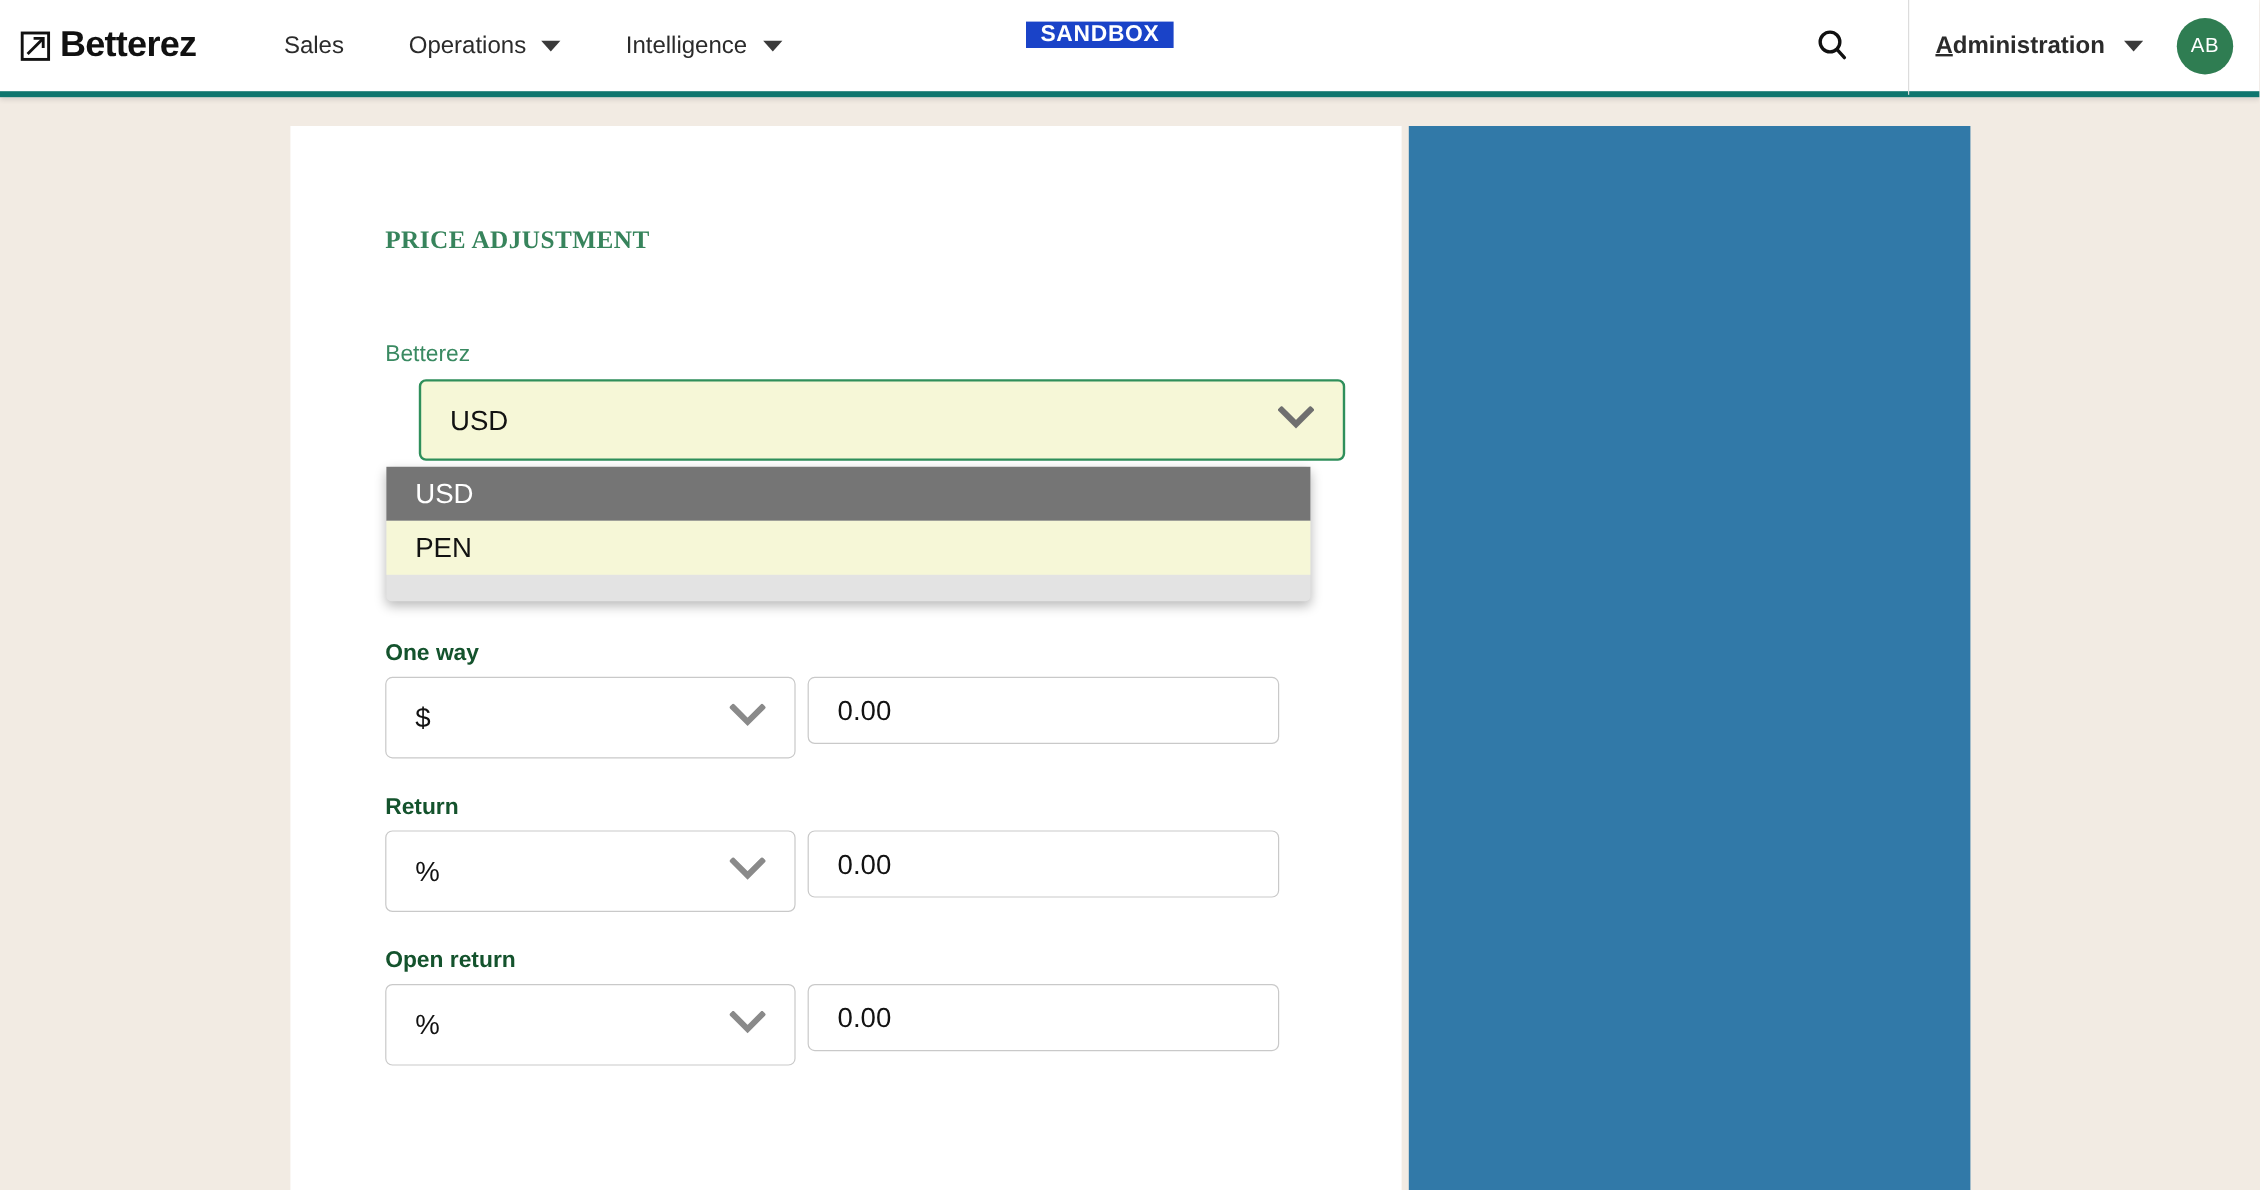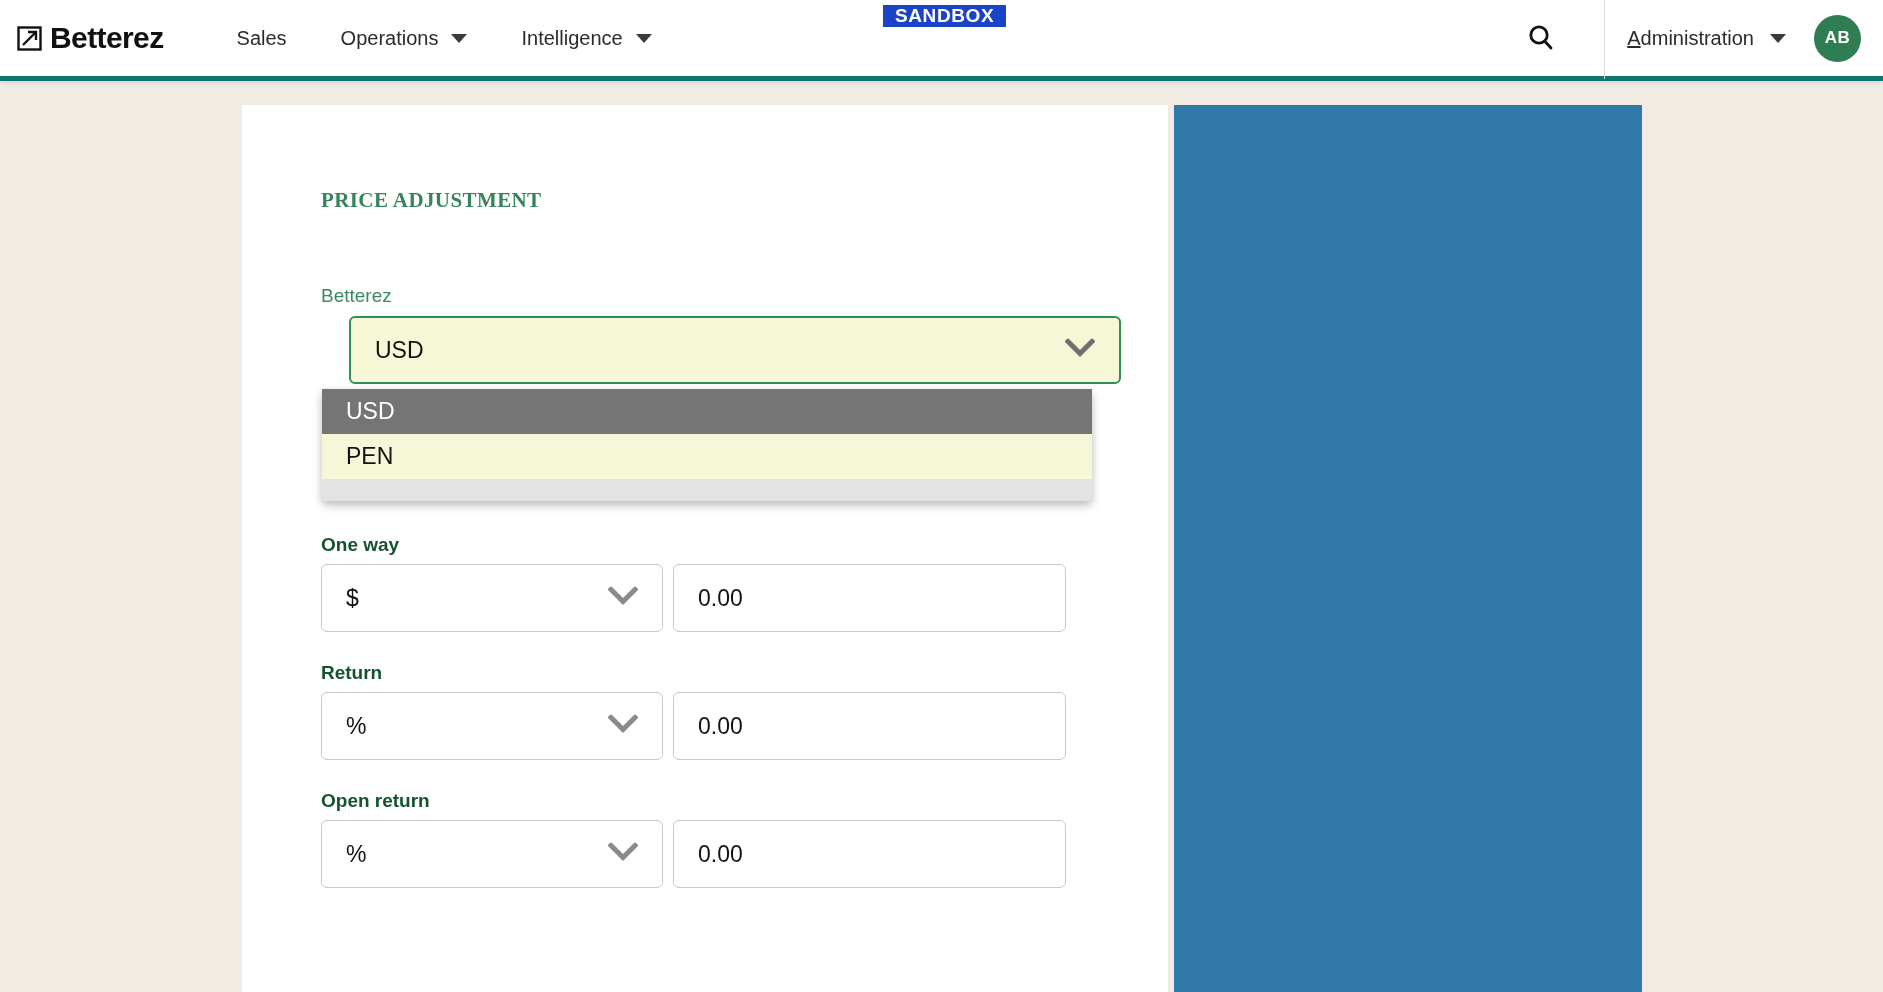--- a/index.html
+++ b/index.html
@@ -69,40 +69,42 @@
     width: 70px; height: 81px; cursor: pointer;
   }
   .divider-v {
     width: 1px; height: 81px; background: #dcdcdc;
     margin: 0 22px 0 28px;
   }
   .admin-menu {
     display: flex; align-items: center; gap: 16px;
     font-size: 20px; color: #2b2b2b; cursor: pointer;
     white-space: nowrap;
+    font-weight: bold;
   }
   .admin-menu .u { text-decoration: underline; }
   .avatar {
     width: 47px; height: 47px; border-radius: 50%;
     background: #2f7d52; color: #ffffff;
     display: flex; align-items: center; justify-content: center;
-    font-size: 17px; font-weight: bold; letter-spacing: 0.5px;
+    font-size: 17px; font-weight: normal; letter-spacing: 0.5px;
     margin-left: 28px; margin-right: 22px;
     cursor: pointer;
   }
 
   
   .sandbox {
     position: absolute;
-    top: 0; left: 855px;
+    top: 18px; left: 855px;
     height: 32px;
     display: flex;
-    align-items: center;
+    align-items: flex-start;
     z-index: 60;
     pointer-events: none;
+    flex-direction: column;
   }
   .sandbox-flap {
     width: 28px;
     background: #1a43c8;
   }
   .sandbox-flap.left  { clip-path: polygon(0 0, 100% 0, 100% 100%); }
   .sandbox-flap.right { clip-path: polygon(0 0, 100% 0, 0 100%); }
   .sandbox-body {
     background: #1a43c8;
     color: #ffffff;
@@ -227,21 +229,21 @@
     background: #ffffff;
     display: flex;
     align-items: center;
     padding: 0 24px;
     font-size: 23px;
     color: #121212;
     cursor: pointer;
   }
   .amount-input {
     width: 393px;
-    height: 68px;
+    height: 56px;
     border: 1px solid #c9c9c9;
     border-radius: 6px;
     background: #ffffff;
     padding: 0 24px;
     font-size: 23px;
     color: #121212;
     font-family: "Liberation Sans", sans-serif;
     outline: none;
   }
   .field-group { margin-bottom: 2px; }

